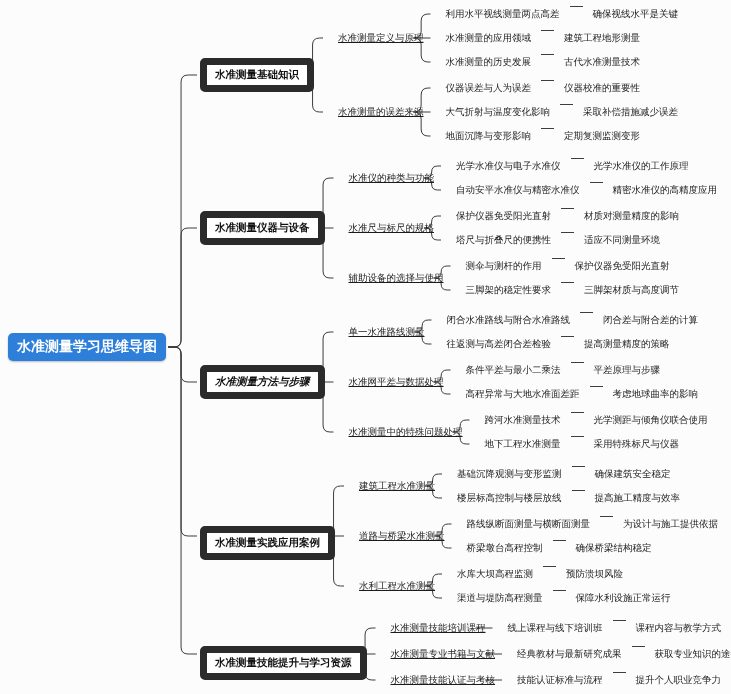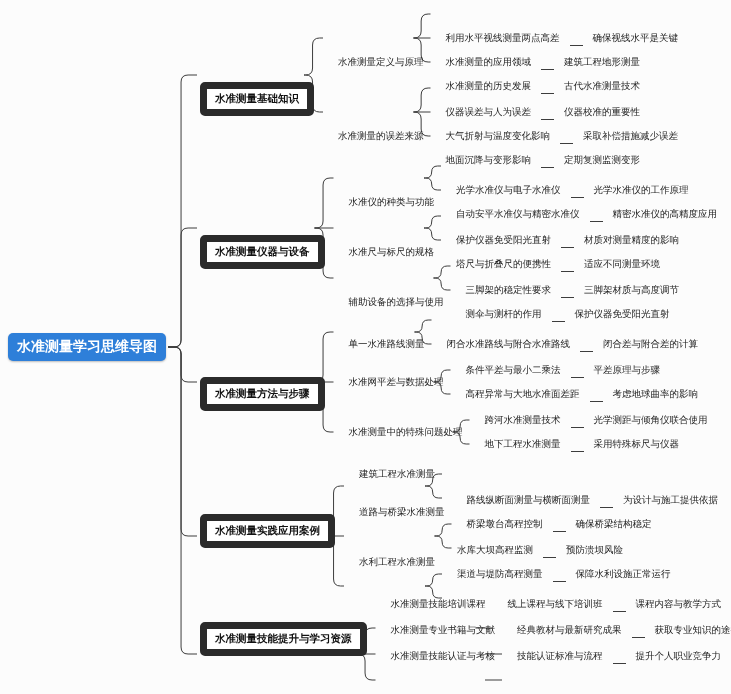--- a/index.html
+++ b/index.html
@@ -32,24 +32,24 @@
     flex:none;
     font-size:10.5px;font-weight:bold;color:#111;
     background:#fff;
     border:7px solid #0f172a;border-radius:5px;
     padding:3px 8px;white-space:nowrap;
   }
   .children{display:flex;flex-direction:column;gap:10px;}
   .child-row{display:flex;align-items:center;gap:22px;}
   .child-label{
     flex:none;font-size:9.5px;line-height:16px;
-    color:#1c1c1c;white-space:nowrap;font-weight:500;
+    color:#1c1c1c;white-space:nowrap;font-weight:500;text-decoration:underline;
   }
   .leaves{display:flex;flex-direction:column;gap:8px;}
-  .leaf-row{display:flex;align-items:flex-end;line-height:16px;white-space:nowrap;gap:7px;}
+  .leaf-row{display:flex;align-items:flex-start;line-height:16px;white-space:nowrap;gap:7px;}
   .leaf-t,.leaf-d{font-size:9.5px;color:#1c1c1c;}
   .dash{flex:none;width:13px;height:1px;margin:0 3px;}
 </style>
 </head>
 <body>
 
 <div id="canvas" style="background: rgb(252, 252, 252);">
   <svg id="connectors" width="731" height="694">
       <path d="M 168 347 L 174.05 347 Q 181.05 347 181.05 340 L 181.05 82 Q 181.05 75 188.05 75 L 197 75" stroke="#3D3D3D"></path>
       <path d="M 304 75 L 305.55 75 Q 312.55 75 312.55 68 L 312.55 45 Q 312.55 38 319.55 38 L 323 38" stroke="#3D3D3D"></path>
@@ -176,44 +176,49 @@
     <span class="leaf-t">塔尺与折叠尺的便携性</span>
     <span class="dash" style="background: rgb(61, 61, 61);"></span>
     <span class="leaf-d">适应不同测量环境</span>
   </div>
               </div>
   </div>
             <div class="child-row">
     <div class="child-label">辅助设备的选择与使用</div>
     <div class="leaves">
                 <div class="leaf-row">
+    <span class="leaf-t">测伞与测杆的作用</span>
+    <span class="dash" style="background: rgb(61, 61, 61);"></span>
+    <span class="leaf-d">保护仪器免受阳光直射</span>
+  </div>
+                <div class="leaf-row">
     <span class="leaf-t">三脚架的稳定性要求</span>
     <span class="dash" style="background: rgb(61, 61, 61);"></span>
     <span class="leaf-d">三脚架材质与高度调节</span>
   </div>
-                <div class="leaf-row">
-    <span class="leaf-t">测伞与测杆的作用</span>
-    <span class="dash" style="background: rgb(61, 61, 61);"></span>
-    <span class="leaf-d">保护仪器免受阳光直射</span>
-  </div>
-              </div>
-  </div>
-          </div>
-  </div>
-        <div class="branch-row">
-    <div class="branch-box" style="border-color: rgb(43, 43, 43);">水准测量方法与步骤</div>
+              </div>
+  </div>
+          </div>
+  </div>
+        <div class="branch-row">
+    <div class="branch-box" style="border-color: rgb(43, 43, 43); font-style: italic;">水准测量方法与步骤</div>
     <div class="children">
             <div class="child-row">
     <div class="child-label">单一水准路线测量</div>
     <div class="leaves">
                 <div class="leaf-row">
     <span class="leaf-t">闭合水准路线与附合水准路线</span>
     <span class="dash" style="background: rgb(61, 61, 61);"></span>
     <span class="leaf-d">闭合差与附合差的计算</span>
   </div>
+                <div class="leaf-row">
+    <span class="leaf-t">往返测与高差闭合差检验</span>
+    <span class="dash" style="background: rgb(61, 61, 61);"></span>
+    <span class="leaf-d">提高测量精度的策略</span>
+  </div>
               </div>
   </div>
             <div class="child-row">
     <div class="child-label">水准网平差与数据处理</div>
     <div class="leaves">
                 <div class="leaf-row">
     <span class="leaf-t">条件平差与最小二乘法</span>
     <span class="dash" style="background: rgb(61, 61, 61);"></span>
     <span class="leaf-d">平差原理与步骤</span>
   </div>
@@ -239,20 +244,32 @@
   </div>
               </div>
   </div>
           </div>
   </div>
         <div class="branch-row">
     <div class="branch-box" style="border-color: rgb(43, 43, 43); margin-top: 13px;">水准测量实践应用案例</div>
     <div class="children">
             <div class="child-row">
     <div class="child-label">建筑工程水准测量</div>
+    <div class="leaves">
+                <div class="leaf-row">
+    <span class="leaf-t">基础沉降观测与变形监测</span>
+    <span class="dash" style="background: rgb(61, 61, 61);"></span>
+    <span class="leaf-d">确保建筑安全稳定</span>
+  </div>
+                <div class="leaf-row">
+    <span class="leaf-t">楼层标高控制与楼层放线</span>
+    <span class="dash" style="background: rgb(61, 61, 61);"></span>
+    <span class="leaf-d">提高施工精度与效率</span>
+  </div>
+              </div>
   </div>
             <div class="child-row">
     <div class="child-label">道路与桥梁水准测量</div>
     <div class="leaves">
                 <div class="leaf-row">
     <span class="leaf-t">路线纵断面测量与横断面测量</span>
     <span class="dash" style="background: rgb(61, 61, 61);"></span>
     <span class="leaf-d">为设计与施工提供依据</span>
   </div>
                 <div class="leaf-row">

